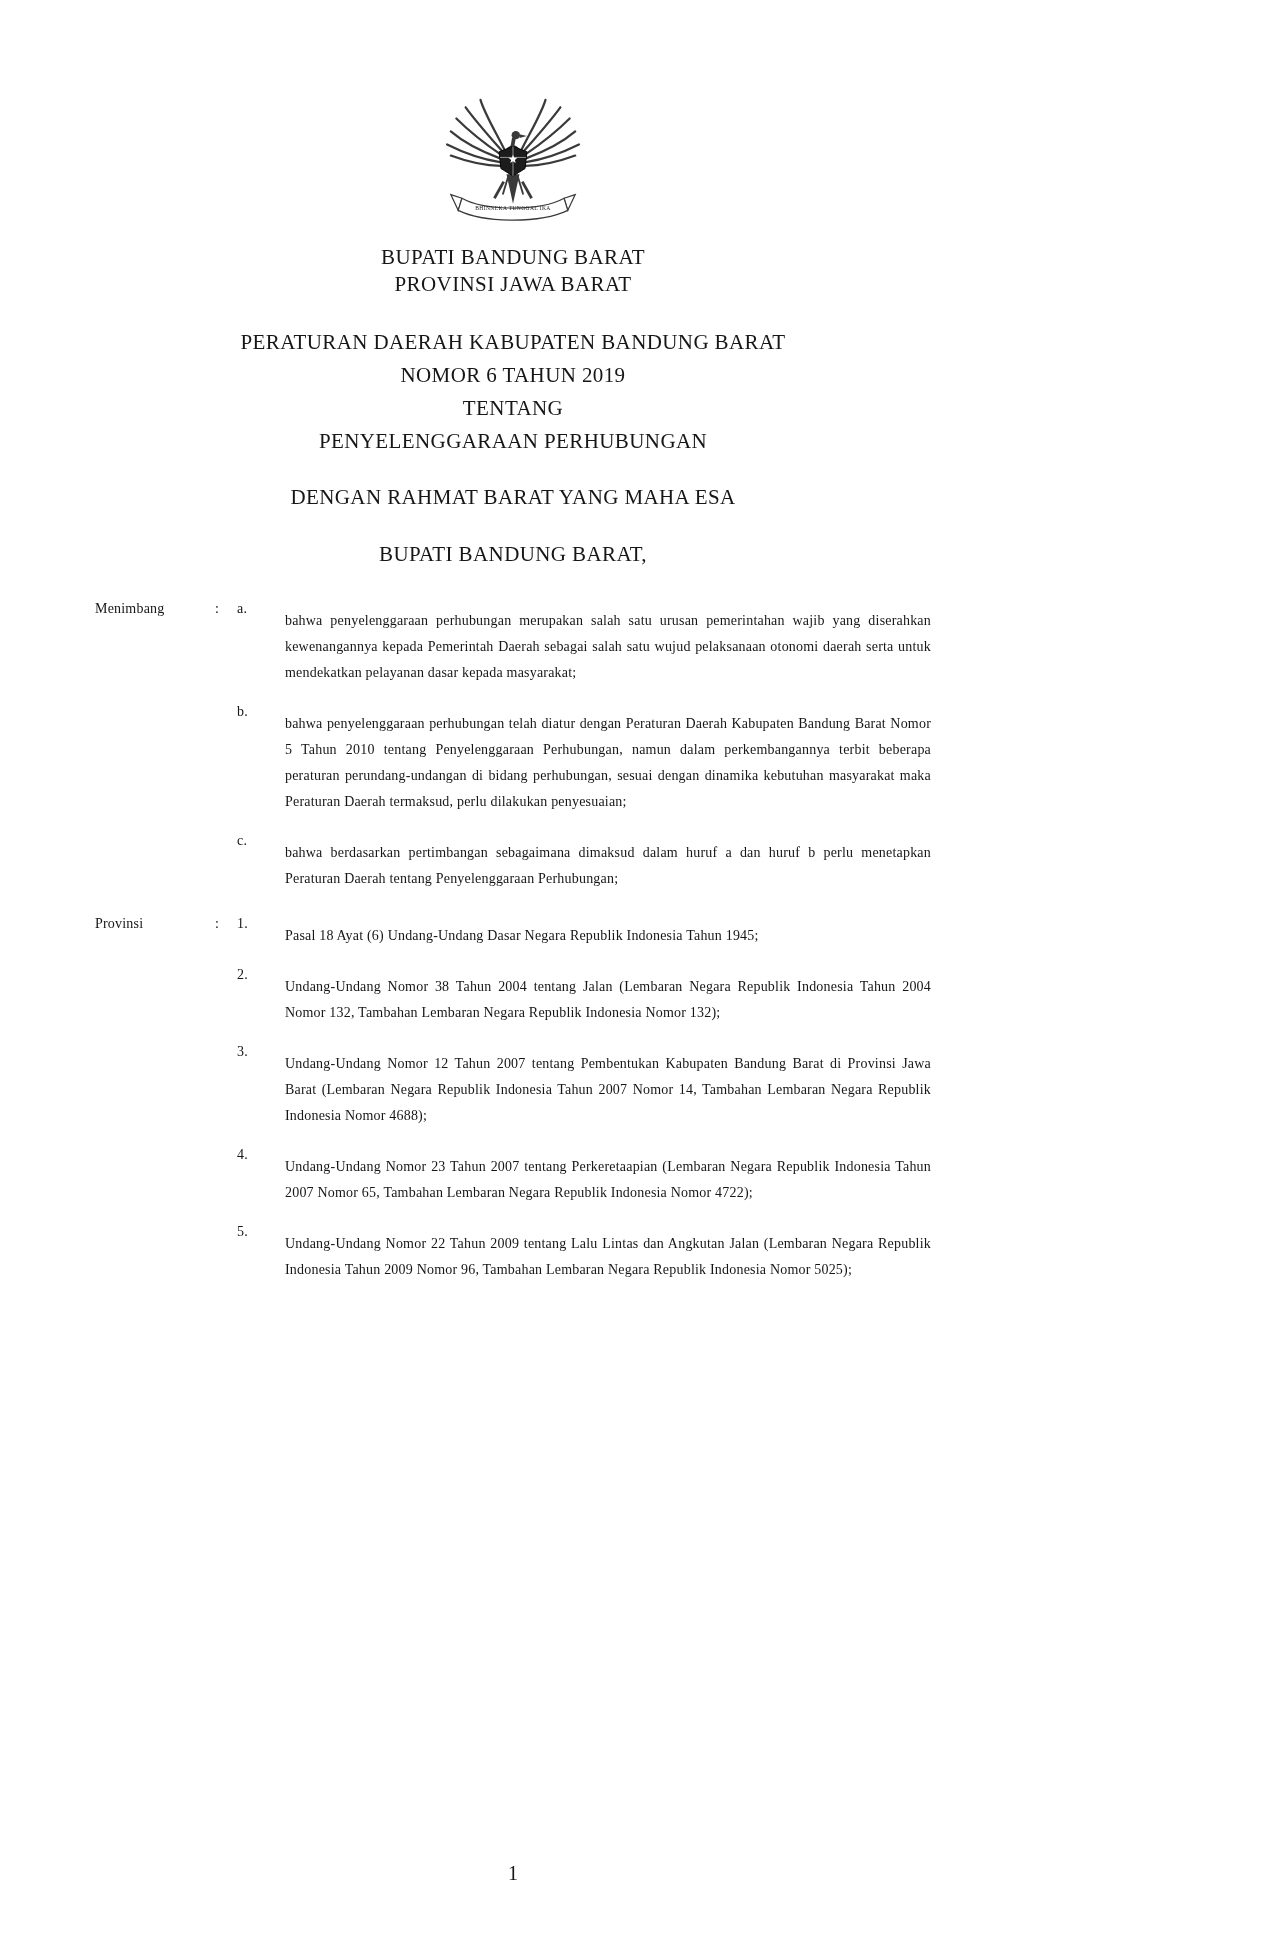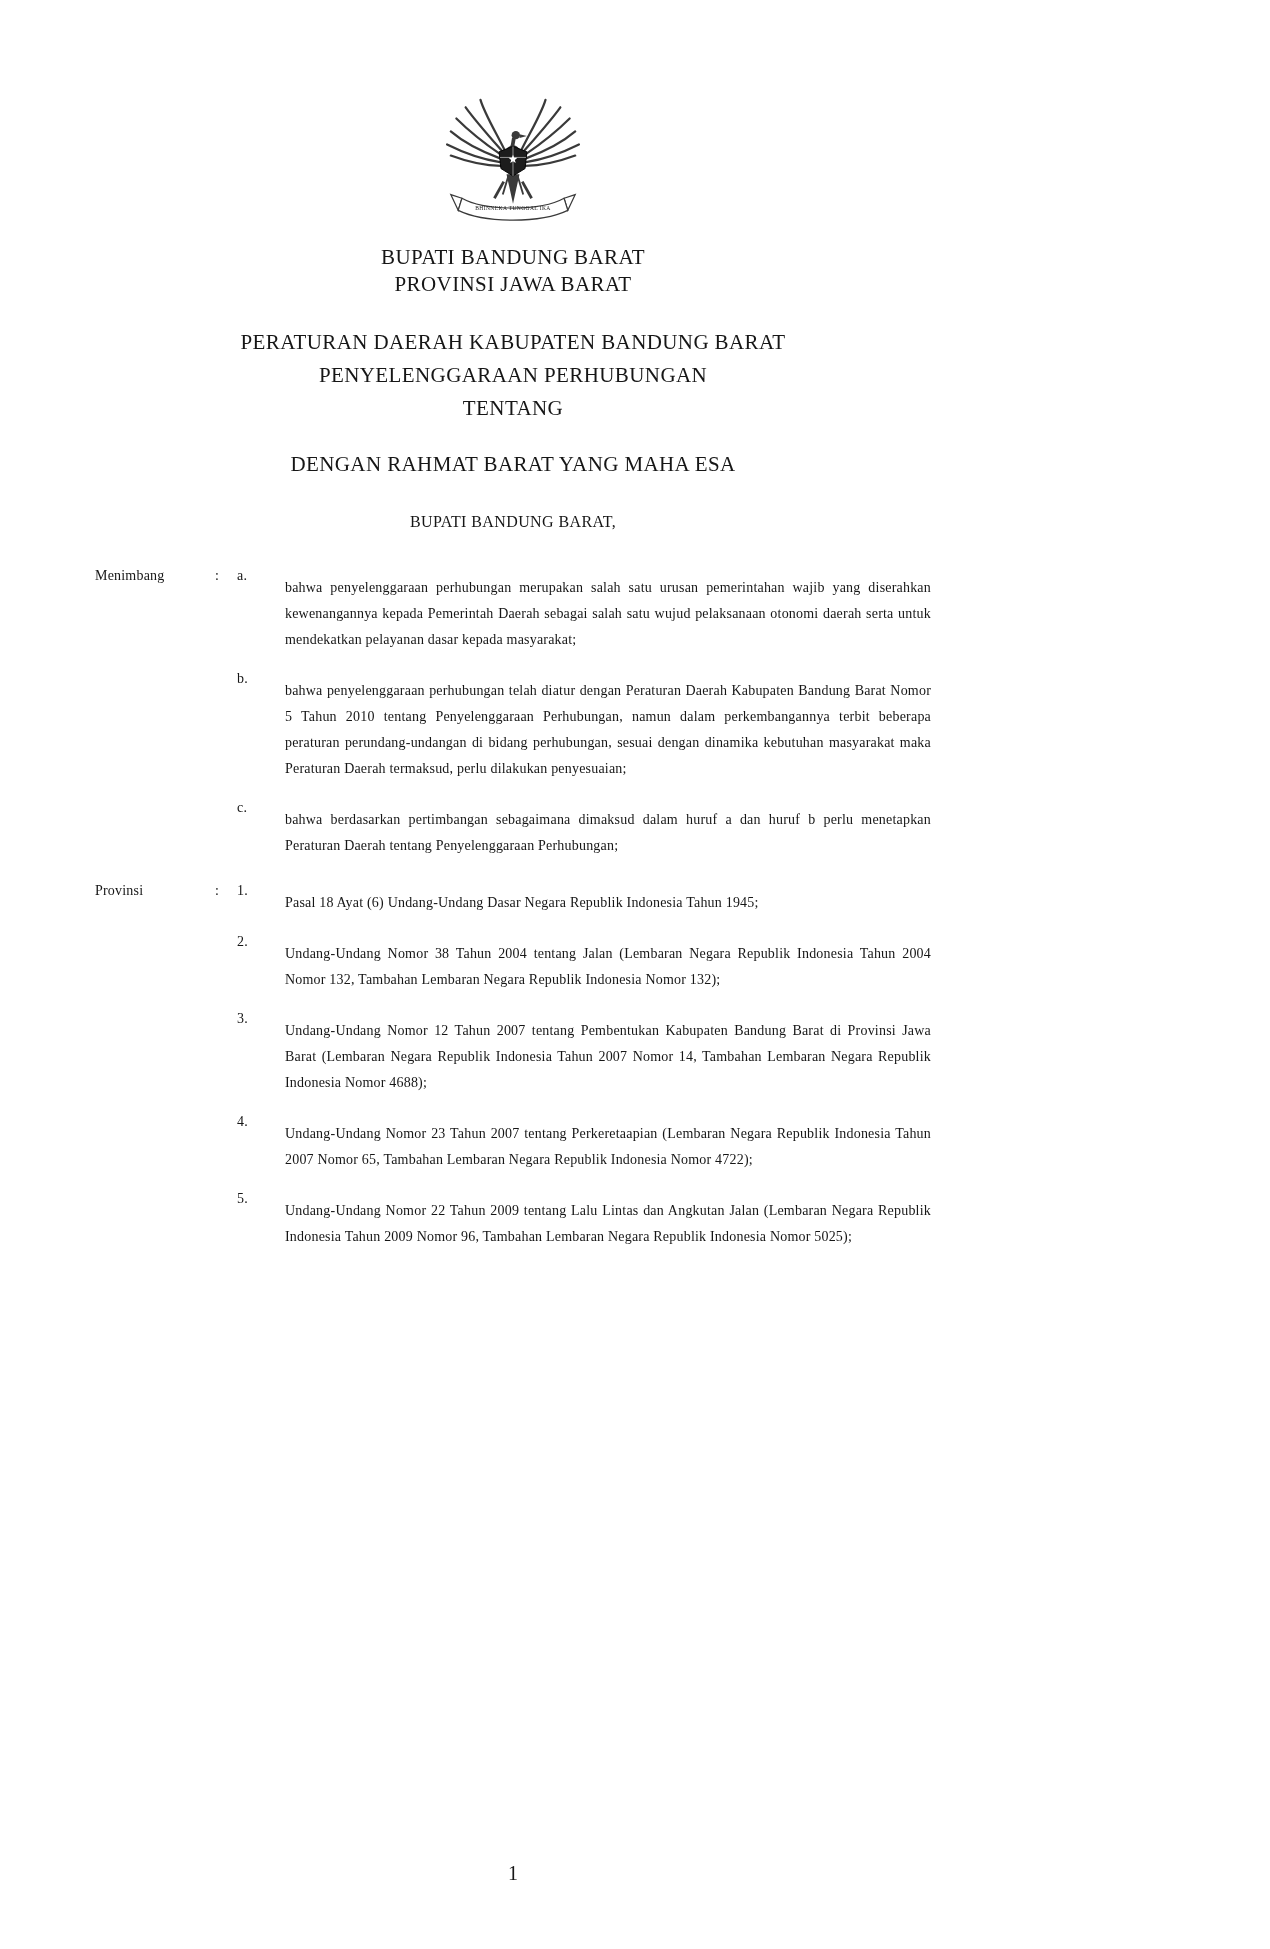--- a/index.html
+++ b/index.html
@@ -45,21 +45,21 @@
   .invocation {
     margin-top: 26px;
     text-align: center;
     font-size: 21px;
     line-height: 27px;
     letter-spacing: 0.4px;
   }
   .officiant {
     margin-top: 30px;
     text-align: center;
-    font-size: 16px;
+    font-size: 21px;
     line-height: 27px;
     letter-spacing: 0.4px;
   }
   .clauses {
     margin-top: 28px;
     font-size: 14px;
     line-height: 26px;
     letter-spacing: 0.2px;
   }
   .row {
@@ -137,22 +137,23 @@
       </svg>
     </div>
 
     <div class="hdr-block">
       <div>BUPATI BANDUNG BARAT</div>
       <div>PROVINSI JAWA BARAT</div>
     </div>
 
     <div class="title-block">
       <div>PERATURAN DAERAH KABUPATEN BANDUNG BARAT</div>
+      <div>NOMOR 6 TAHUN 2019</div>
+      <div>TENTANG</div>
       <div>PENYELENGGARAAN PERHUBUNGAN</div>
-      <div>TENTANG</div>
     </div>
 
     <div class="invocation">DENGAN RAHMAT BARAT YANG MAHA ESA</div>
 
     <div class="officiant">BUPATI BANDUNG BARAT,</div>
 
     <div class="clauses">
 
       <div>
         <div class="row">

